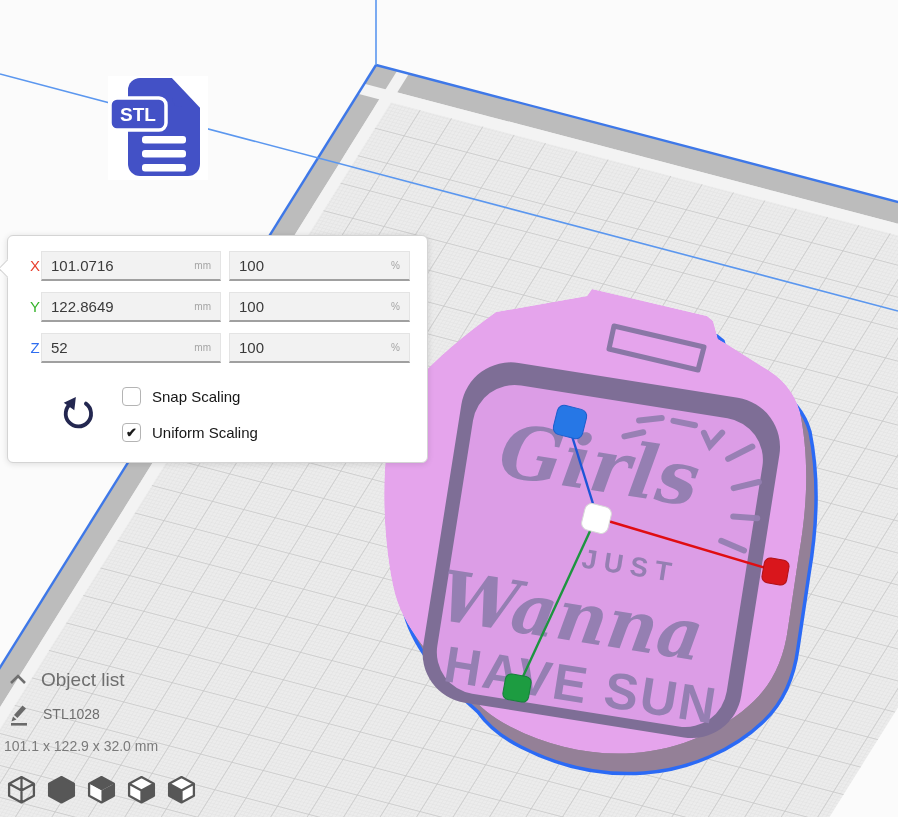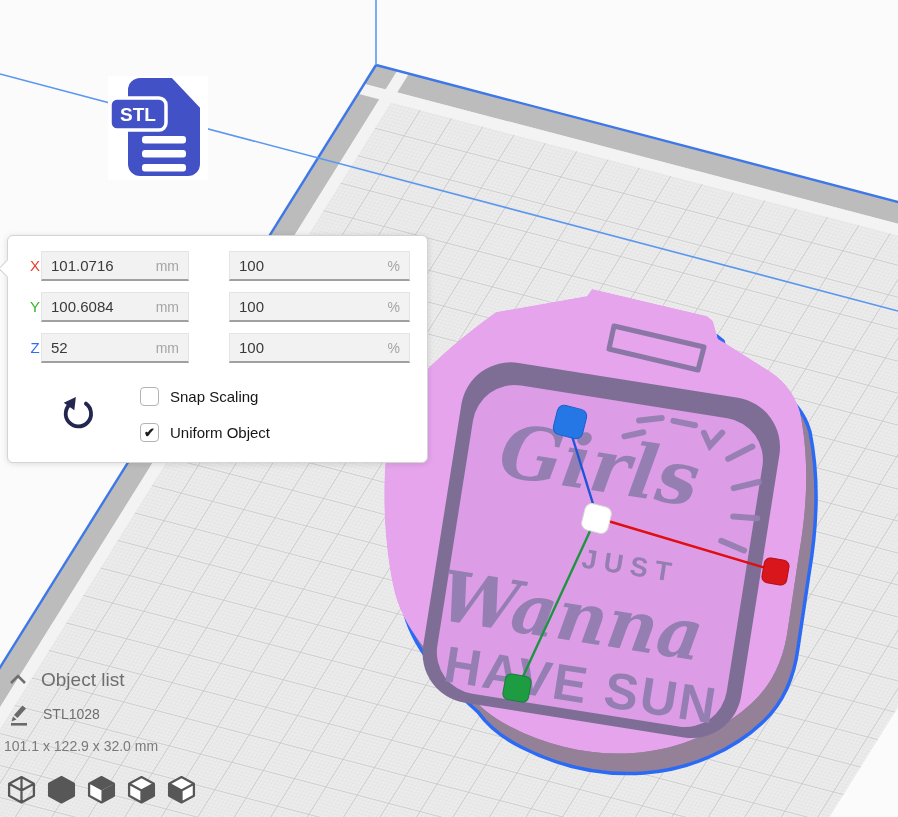--- a/index.html
+++ b/index.html
@@ -37,24 +37,24 @@
     position:absolute;left:18px;top:0;width:18px;height:30px;
     line-height:30px;text-align:center;font-size:15px;
   }
   .axis-x{color:#e8402f}.axis-y{color:#35b32a}.axis-z{color:#2f6ef0}
   .field{
     position:absolute;top:0;height:30px;background:#f2f2f2;
     border:1px solid #e4e4e4;border-bottom:2px solid #a0a0a0;
     box-sizing:border-box;display:flex;align-items:center;
     padding:0 9px;font-size:15px;color:#3a3a3a;cursor:text;
   }
-  .mm-field{left:33px;width:148px;}
+  .mm-field{left:33px;width:180px;}
   .pct-field{left:221px;width:181px;}
-  .field .unit{margin-left:auto;color:#a5a5a5;font-size:14px;}
-  .check-row{position:absolute;left:132px;display:flex;align-items:center;height:21px;}
+  .field .unit{margin-left:auto;color:#a5a5a5;font-size:10px;}
+  .check-row{position:absolute;left:114px;display:flex;align-items:center;height:21px;}
   .check-row.snap{top:150px}.check-row.uniform{top:186px}
   .checkbox{
     width:19px;height:19px;background:#fff;border:1.5px solid #b4b4b4;border-radius:4px;
     box-sizing:border-box;display:flex;align-items:center;justify-content:center;
     font-size:13px;font-weight:bold;color:#1b1b1b;cursor:pointer;line-height:1;
   }
   .check-label{margin-left:11px;font-size:15px;color:#161616;}
   .reset-btn{
     position:absolute;left:50px;top:160px;width:40px;height:40px;border:none;background:transparent;
     padding:0;cursor:pointer;
@@ -169,21 +169,21 @@
     </div>
     <div class="field pct-field">
       <span class="val">100</span>
       <span class="unit">%</span>
     </div>
   </div>
 
   <div class="axis-row r1">
     <span class="axis-label axis-y">Y</span>
     <div class="field mm-field">
-      <span class="val">100.6084</span>
+      <span class="val">122.8649</span>
       <span class="unit">mm</span>
     </div>
     <div class="field pct-field">
       <span class="val">100</span>
       <span class="unit">%</span>
     </div>
   </div>
 
   <div class="axis-row r2">
     <span class="axis-label axis-z">Z</span>
@@ -203,21 +203,21 @@
       <path d="M16 1 L4.5 6.5 L14.5 13.5 Z" fill="#232750"></path>
     </svg>
   </button>
 
   <div class="check-row snap">
     <span class="checkbox"></span>
     <span class="check-label">Snap Scaling</span>
   </div>
   <div class="check-row uniform">
     <span class="checkbox">✔</span>
-    <span class="check-label">Uniform Object</span>
+    <span class="check-label">Uniform Scaling</span>
   </div>
 </div>
 
 <div class="objlist-header">
   <svg width="20" height="16" viewBox="0 0 20 16">
     <path d="M3 11 L10 4 L17 11" stroke="#6f6f6f" stroke-width="2.6" fill="none"></path>
   </svg>
   <span>Object list</span>
 </div>
 

